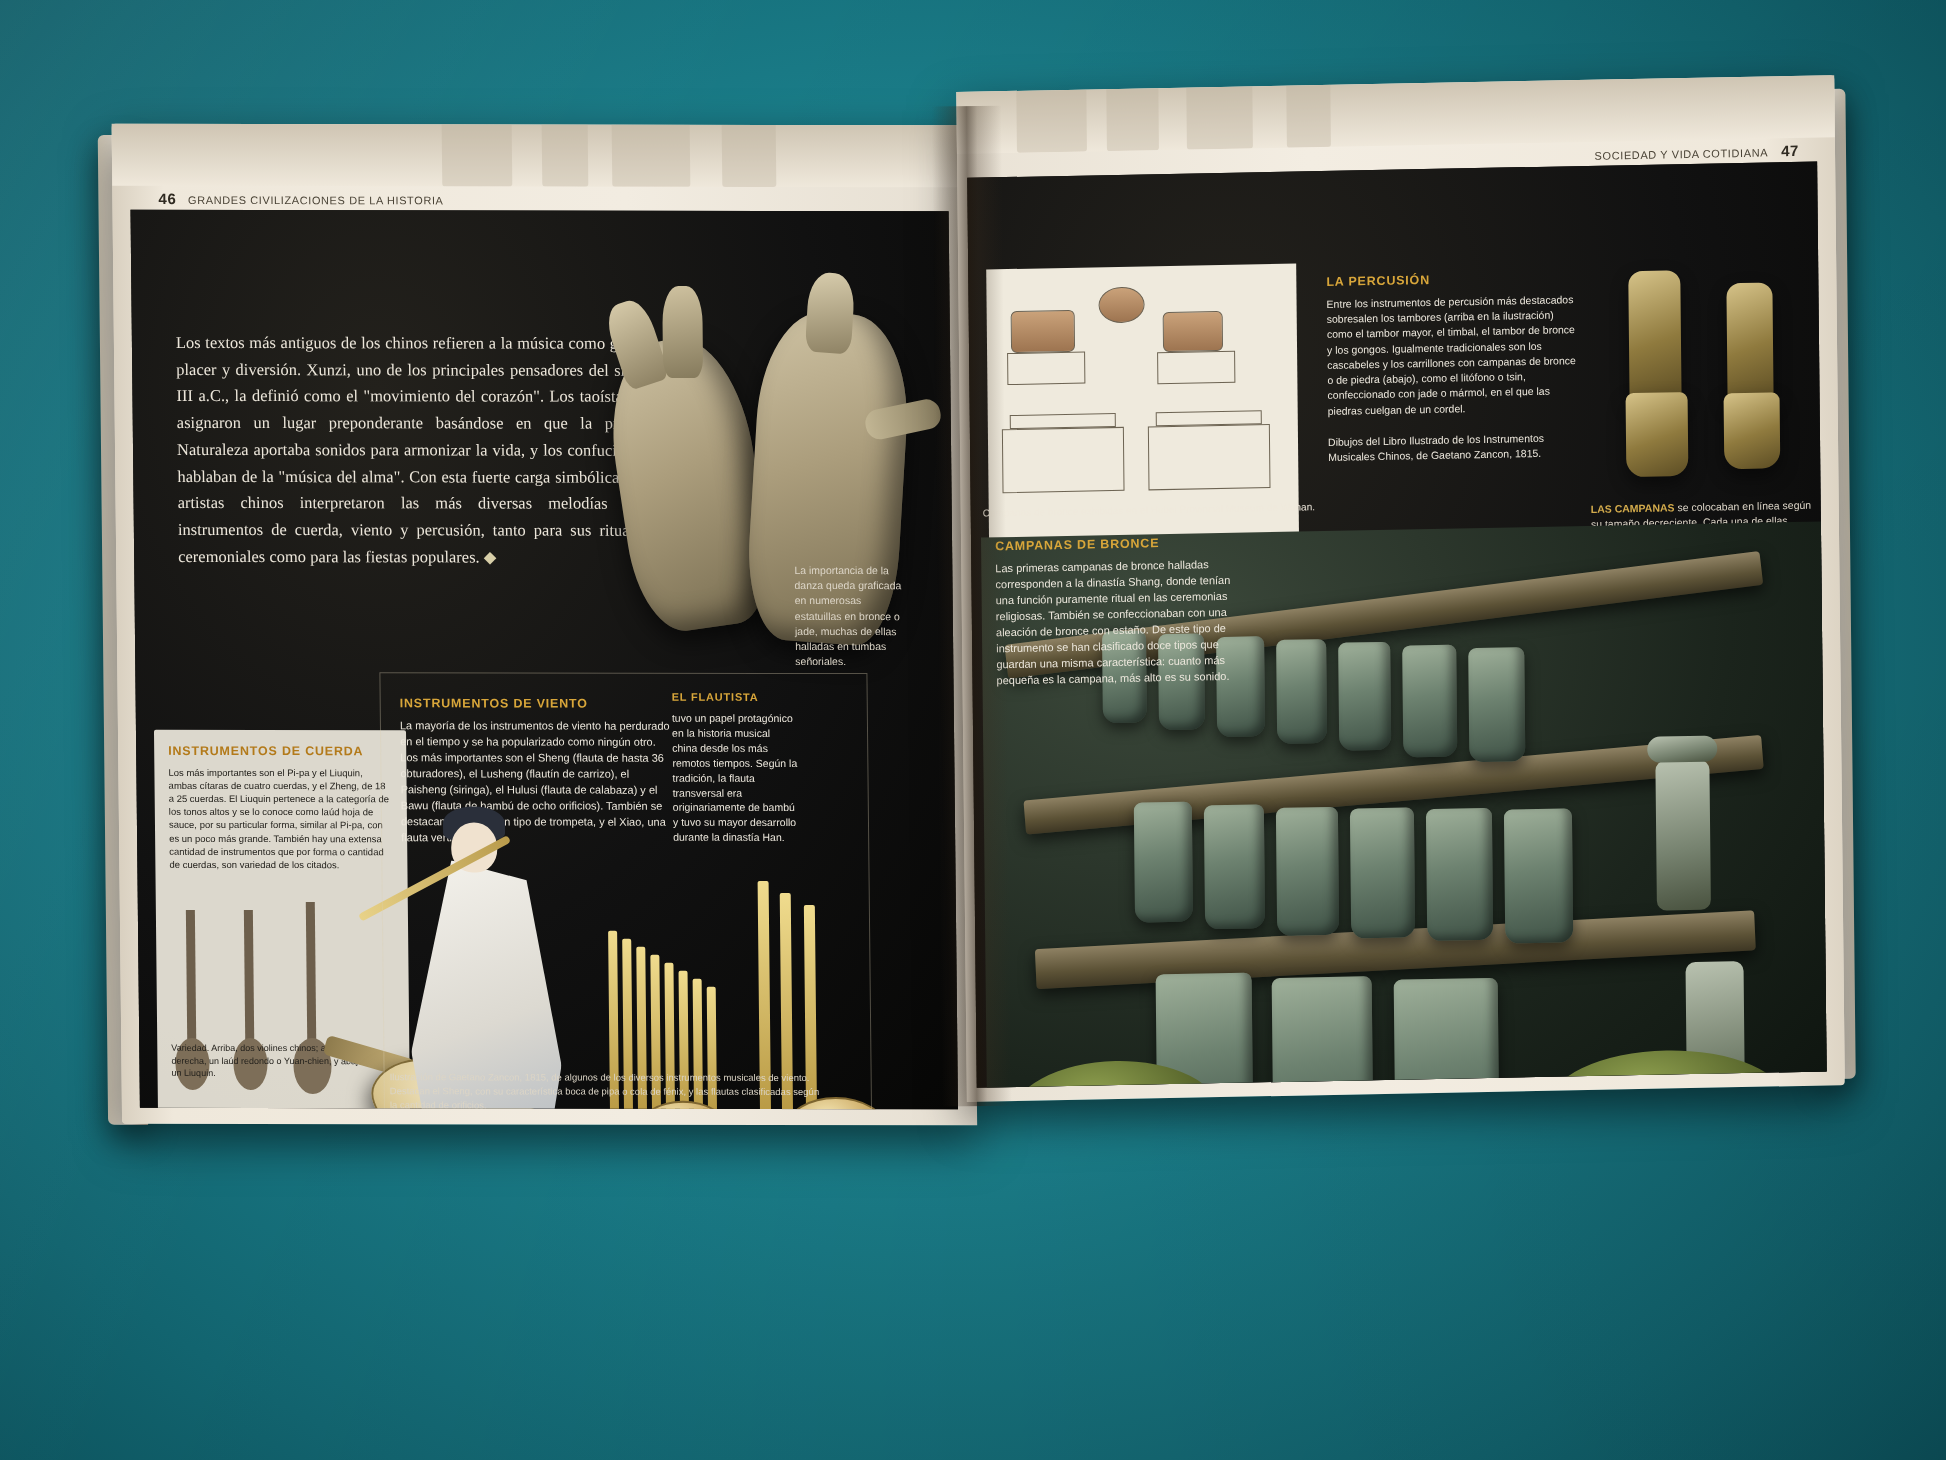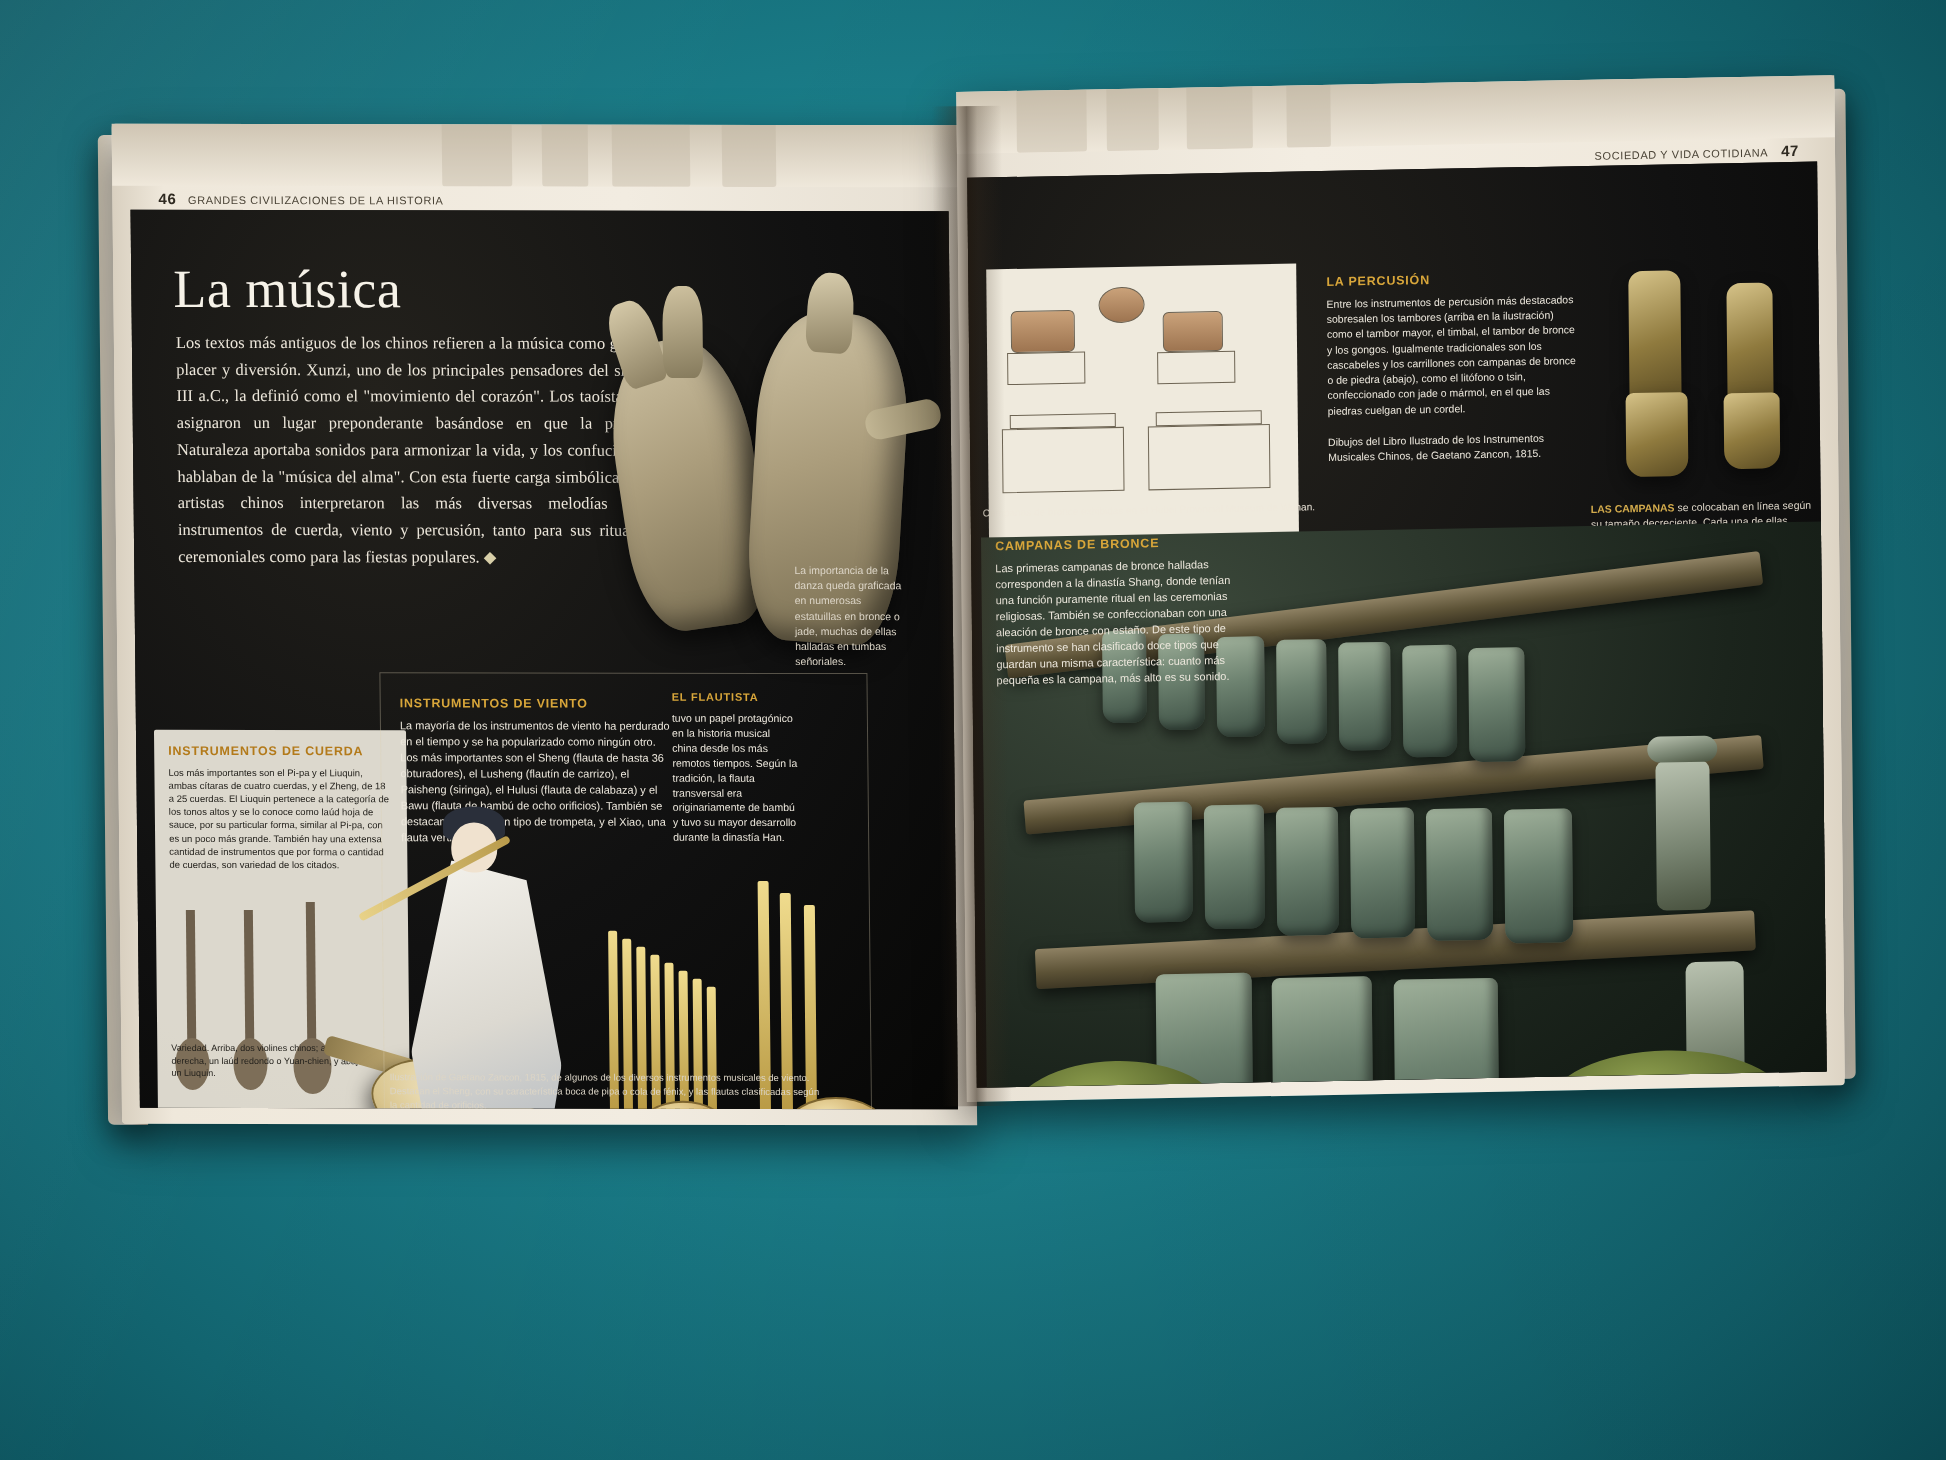--- a/index.html
+++ b/index.html
@@ -270,21 +270,20 @@
       <div class="ghost" style="left:610px;width:54px;"></div>
     </div>
 
     <div class="folio" style="left:46px;">
       <span class="num">46</span>
       <span>GRANDES CIVILIZACIONES DE LA HISTORIA</span>
     </div>
 
     <div class="dark dark-left">
 
-      <h1 class="title">La música</h1>
 
       <div class="lead">
         <span>Los textos más antiguos de los chinos refieren a la música como gozo, placer y diversión. Xunzi, uno de los principales pensadores del siglo III a.C., la definió como el "movimiento del corazón". Los taoístas le asignaron un lugar preponderante basándose en que la propia Naturaleza aportaba sonidos para armonizar la vida, y los confucianos hablaban de la "música del alma". Con esta fuerte carga simbólica, los artistas chinos interpretaron las más diversas melodías con instrumentos de cuerda, viento y percusión, tanto para sus rituales ceremoniales como para las fiestas populares.</span>
         <span class="diamond">◆</span>
       </div>
 
       <div class="figurines">
         <div class="fig fig1"></div>
         <div class="fig fig2"></div>
       </div>

